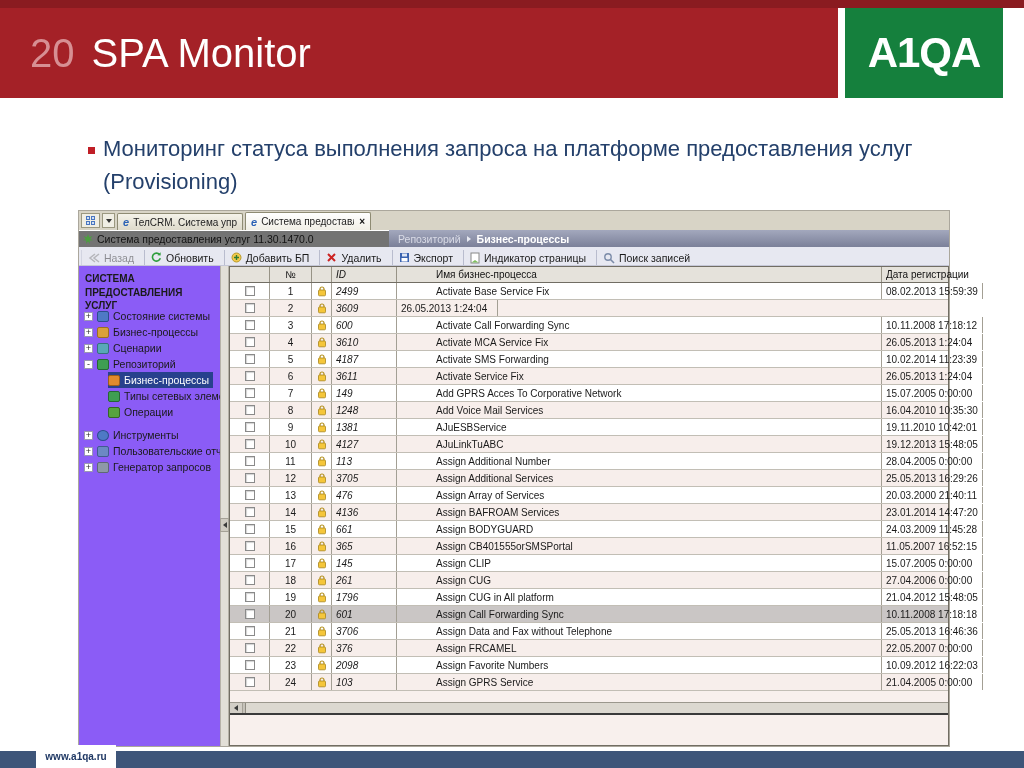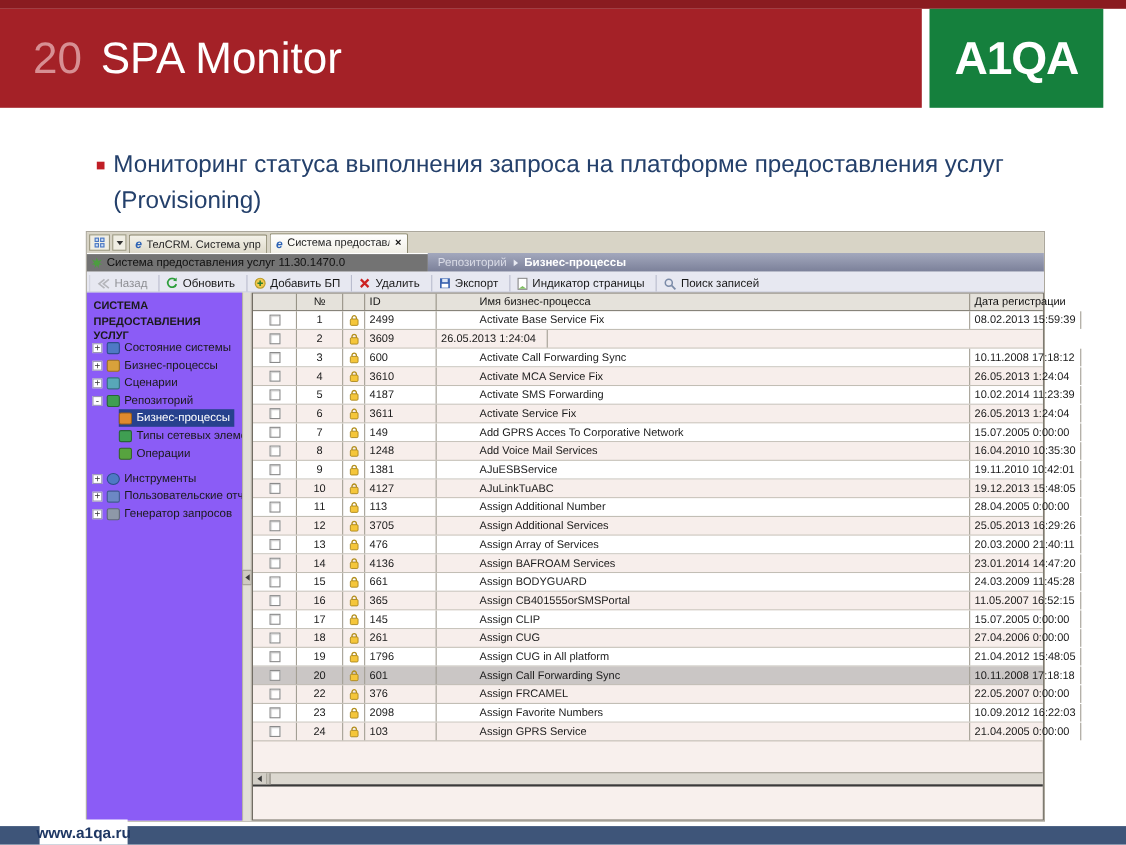--- a/index.html
+++ b/index.html
@@ -12,21 +12,21 @@
   .slide-number{color:#D78F93;font-size:40px;margin-left:30px;}
   .slide-title{color:#fff;font-size:40px;margin-left:17px;}
   .logo-box{position:absolute;left:845px;top:8px;width:158px;height:90px;background:#15803d;
             display:flex;align-items:center;justify-content:center;}
   .logo-text{color:#fff;font-size:42px;font-weight:700;letter-spacing:-1px;}
   .bullet-square{position:absolute;left:88px;top:147px;width:7px;height:7px;background:#C01E26;}
   .bullet-text{position:absolute;left:103px;top:132px;width:895px;font-size:22px;line-height:1.5;color:#24406B;}
   .footer-bar{position:absolute;left:0;top:751px;width:1024px;height:17px;background:#3E5579;}
   .footer-label{position:absolute;left:36px;top:745px;width:80px;height:23px;background:#fff;
                 display:flex;align-items:center;justify-content:center;
-                font-size:14px;font-weight:700;color:#1F3864;}
+                font-size:10px;font-weight:700;color:#1F3864;}
   
   .window{position:absolute;left:78px;top:210px;width:870px;height:535px;font-size:10px;
           border:1px solid #ABA79C;box-sizing:content-box;background:#fff;}
   .window *{box-sizing:border-box;}
   .tabstrip{position:absolute;left:0;top:0;width:870px;height:19px;background:#D8D4C6;}
   .qt-btn{position:absolute;left:2px;top:2px;width:19px;height:15px;background:#F0EEE4;
           border:1px solid #9B9880;display:flex;align-items:center;justify-content:center;}
   .qt-grid{display:grid;grid-template-columns:4px 4px;grid-gap:1px;}
   .qt-grid i{display:block;width:4px;height:4px;border:1px solid #4A76C0;background:#CFE0F5;}
   .qt-drop{position:absolute;left:23px;top:2px;width:13px;height:15px;background:#F0EEE4;
@@ -82,21 +82,21 @@
   .splitter-btn{position:absolute;left:141px;top:307px;width:9px;height:14px;background:#CFCBC1;
                 display:flex;align-items:center;justify-content:center;border:1px solid #A5A197;}
   
   .tablewrap{position:absolute;left:150px;top:55px;width:720px;height:480px;background:#F8F0ED;
              border:1px solid #716D63;}
   .thead{display:flex;height:16px;background:#E5E2DB;border-bottom:1px solid #716D63;font-size:10px;color:#111;}
   .th{display:flex;align-items:center;padding-left:4px;border-right:1px solid #979386;height:100%;}
   .c-check{width:40px;flex:none;justify-content:center;padding-left:0;display:flex;align-items:center;}
   .c-num{width:42px;flex:none;justify-content:center;padding-left:0;display:flex;align-items:center;}
   .c-lock{width:20px;flex:none;justify-content:center;padding-left:0;display:flex;align-items:center;}
-  .c-id{width:65px;flex:none;}
+  .c-id{width:65px;flex:none;font-style:italic;}
   .c-name{width:450px;flex:none;margin-left:35px;}
   .c-date{width:101px;flex:none;border-right:none;}
   .row{display:flex;height:17px;border-bottom:1px solid #C2BEB5;font-size:10px;color:#1A1A1A;}
   .row .td{display:flex;align-items:center;border-right:1px solid #A39F94;height:100%;padding-left:4px;overflow:hidden;white-space:nowrap;}
   .row .c-check,.row .c-num,.row .c-lock{padding-left:0;justify-content:center;}
   .row.odd{background:#FFFFFF;}
   .row.even{background:#F7EEEB;}
   .row.hl{background:#CAC6C5;}
   .checkbox{width:10px;height:10px;border:1px solid #8A8A8A;background:#fff;
             box-shadow:inset 1px 1px 1px rgba(0,0,0,.18);}
@@ -619,20 +619,35 @@
       <svg width="10" height="11" viewBox="0 0 10 11">
         <path d="M3 4.2 V3 a2 2 0 0 1 4 0 V4.2" fill="none" stroke="#B38F1D" stroke-width="1.2"></path>
         <rect x="1.5" y="4" width="7" height="5.8" rx="1" fill="#F5C63A" stroke="#A8851B" stroke-width="0.8"></rect>
       </svg>
     </div>
     <div class="td c-id cell-id">601</div>
     <div class="td c-name cell-name">Assign Call Forwarding Sync</div>
     <div class="td c-date cell-date">10.11.2008 17:18:18</div>
   </div>
 
+  <div class="row odd">
+    <div class="td c-check">
+            <span class="checkbox"></span>
+          </div>
+    <div class="td c-num cell-num">21</div>
+    <div class="td c-lock">
+      <svg width="10" height="11" viewBox="0 0 10 11">
+        <path d="M3 4.2 V3 a2 2 0 0 1 4 0 V4.2" fill="none" stroke="#B38F1D" stroke-width="1.2"></path>
+        <rect x="1.5" y="4" width="7" height="5.8" rx="1" fill="#F5C63A" stroke="#A8851B" stroke-width="0.8"></rect>
+      </svg>
+    </div>
+    <div class="td c-id cell-id">3706</div>
+    <div class="td c-name cell-name">Assign Data and Fax without Telephone</div>
+    <div class="td c-date cell-date">25.05.2013 16:46:36</div>
+  </div>
 
   <div class="row even">
     <div class="td c-check">
             <span class="checkbox"></span>
           </div>
     <div class="td c-num cell-num">22</div>
     <div class="td c-lock">
       <svg width="10" height="11" viewBox="0 0 10 11">
         <path d="M3 4.2 V3 a2 2 0 0 1 4 0 V4.2" fill="none" stroke="#B38F1D" stroke-width="1.2"></path>
         <rect x="1.5" y="4" width="7" height="5.8" rx="1" fill="#F5C63A" stroke="#A8851B" stroke-width="0.8"></rect>

